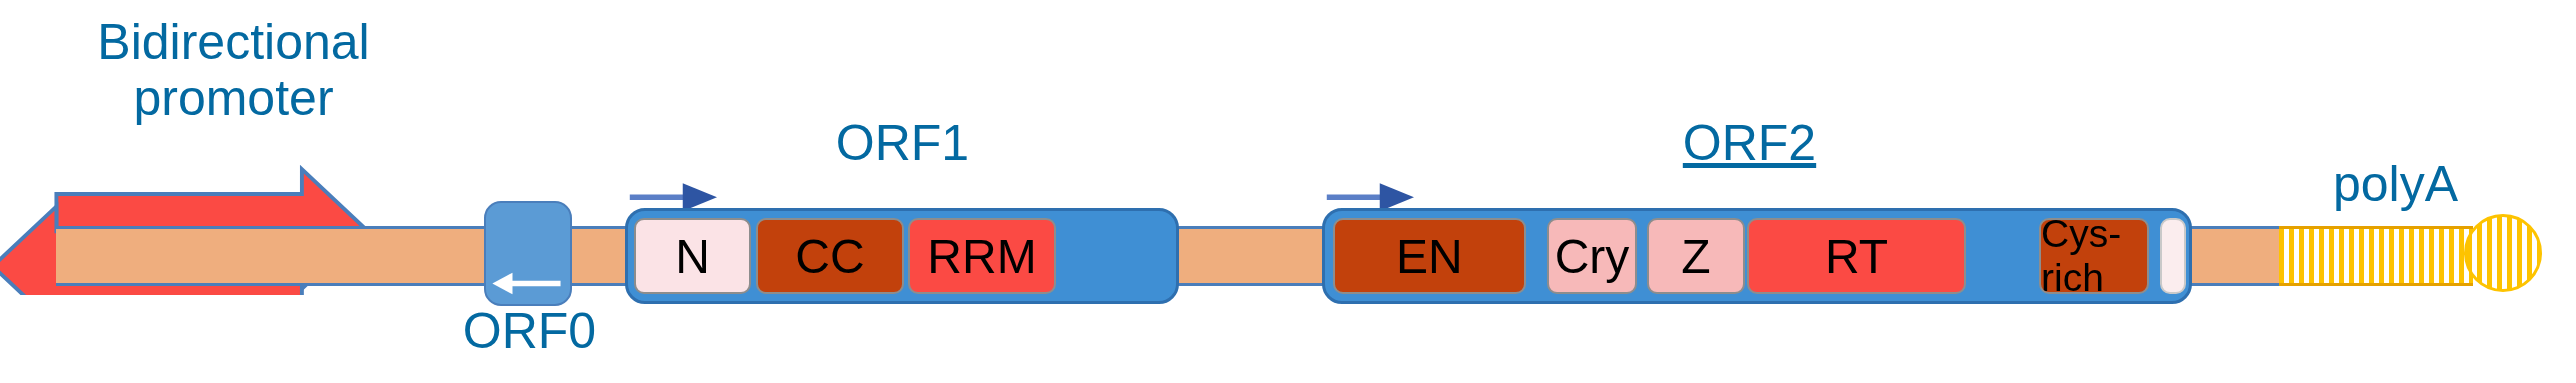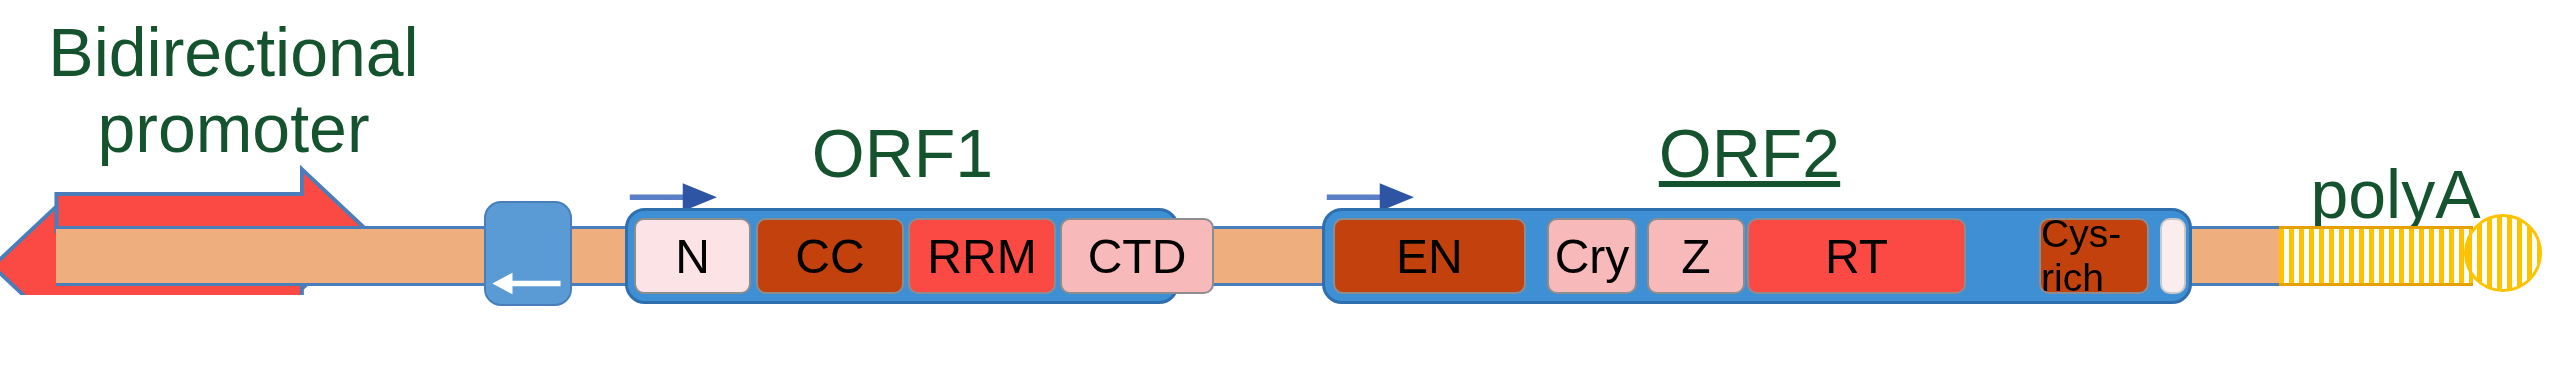--- a/index.html
+++ b/index.html
@@ -1,21 +1,21 @@
 <!DOCTYPE html>
 <html style="font-size:12.4px"><head>
 <meta charset="utf-8">
 <style>
   html,body{margin:0;padding:0;background:#ffffff;}
   body{width:2576px;height:383px;overflow:hidden;
        font-family:"Liberation Sans", sans-serif;}
   #stage{position:relative;width:2576px;height:383px;background:#fff;}
 
   
-  .lbl{position:absolute;color:#14532d;font-size:68px;line-height:1.12;
+  .lbl{position:absolute;color:#0369a1;font-size:50px;line-height:1.12;
        text-align:center;white-space:pre-line;font-weight:400;}
 
   
   .backbone{position:absolute;background:#EFAE7E;
             border-top:3.1px solid #4A7EBB;border-bottom:3.1px solid #4A7EBB;}
 
   
   .promoter-svg{position:absolute;left:0px;top:93px;}
 
   
@@ -68,33 +68,33 @@
   </svg>
 
   <div class="backbone" style="left:56px;top:226px;width:2232px;height:54px;"></div>
 
   <div class="orf0" style="left:484px;top:201px;width:84px;height:101px;">
     <svg width="84" height="31" viewBox="0 0 108 40">
       <line x1="22" y1="20" x2="96" y2="20" stroke="#FFFFFF" stroke-width="7"></line>
       <polygon points="8,20 34,6 34,34" fill="#FFFFFF"></polygon>
     </svg>
   </div>
+  <div class="lbl" style="left:436px;top:303px;width:187px;">ORF0</div>
 
   <div class="lbl" style="left:747px;top:115px;width:311px;">ORF1</div>
 
   <svg class="tss" style="left:622px;top:177px;" width="109" height="36" viewBox="0 0 140 46">
     <line x1="10" y1="26" x2="92" y2="26" stroke="#5B7FC7" stroke-width="7"></line>
     <polygon points="78,8 122,26 78,44" fill="#2E55A3"></polygon>
   </svg>
 
   <div class="orf-box" style="left:625px;top:208px;width:554px;height:96px;">
     <div class="orf-inner fill-pale" style="left:6.2px;width:117px;">N</div>
     <div class="orf-inner fill-mid" style="left:128px;width:148px;">CC</div>
     <div class="orf-inner fill-strong" style="left:280px;width:148px;">RRM</div>
-    <div class="orf-inner fill-lite" style="left:432px;width:154px;">CTD</div>
   </div>
 
   <div class="lbl" style="left:1594px;top:115px;width:311px;text-decoration:underline;">ORF2</div>
 
   <svg class="tss" style="left:1319px;top:177px;" width="109" height="36" viewBox="0 0 140 46">
     <line x1="10" y1="26" x2="92" y2="26" stroke="#5B7FC7" stroke-width="7"></line>
     <polygon points="78,8 122,26 78,44" fill="#2E55A3"></polygon>
   </svg>
 
   <div class="orf-box" style="left:1322px;top:208px;width:870px;height:96px;">

